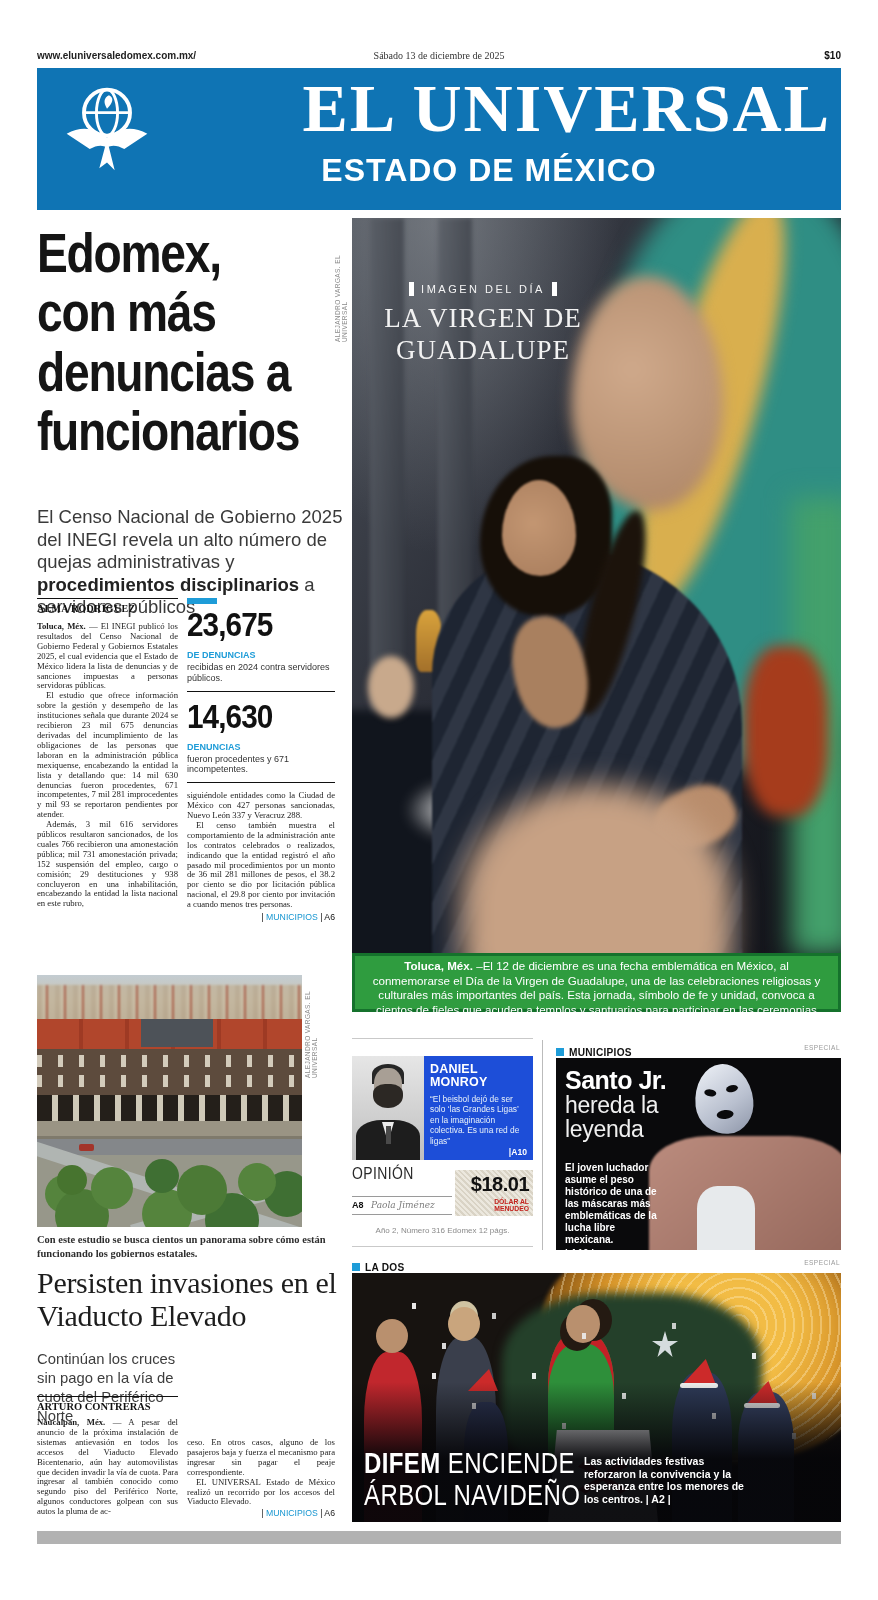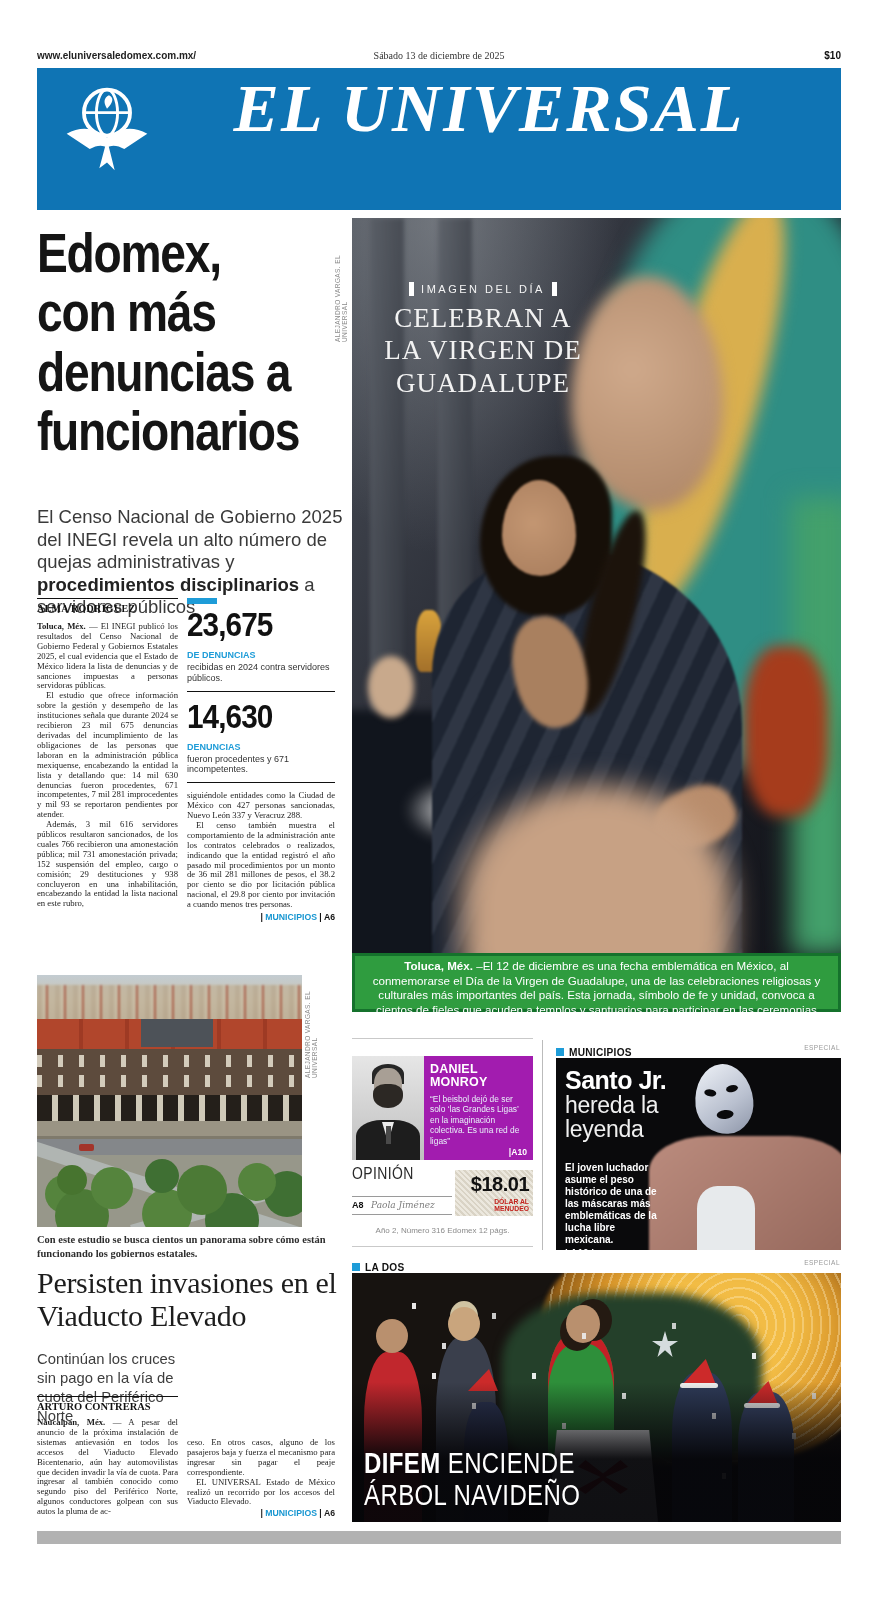--- a/index.html
+++ b/index.html
@@ -7,22 +7,22 @@
         font-family:"Liberation Sans",sans-serif;color:#111;}
   .abs{position:absolute;}
   
   .topbar{top:50px;left:37px;width:804px;height:16px;font-size:10px;}
   .topbar .url{position:absolute;left:0;top:0;font-weight:bold;color:#222;}
   .topbar .date{position:absolute;left:0;right:0;text-align:center;color:#333;font-family:"Liberation Serif",serif;}
   .topbar .price{position:absolute;right:0;top:0;font-weight:bold;color:#111;}
   
   .banner{top:68px;left:37px;width:804px;height:142px;background:#0f74b4;color:#fff;}
   .banner .logo{position:absolute;left:22px;top:12px;width:96px;height:96px;}
-  .banner .title{position:absolute;left:110px;right:10px;top:6px;text-align:center;
-     font-family:"Liberation Serif",serif;font-weight:bold;font-size:68px;letter-spacing:2px;line-height:1.0;font-style:italic;}
+  .banner .title{position:absolute;left:110px;right:10px;top:6px;text-align:right;
+     font-family:"Liberation Serif",serif;font-weight:bold;font-size:68px;letter-spacing:2px;line-height:1.0;}
   .banner .subtitle{position:absolute;left:110px;right:10px;top:84px;text-align:center;
      font-weight:bold;font-size:32px;letter-spacing:1px;}
   
   .lead-headline{left:37px;top:224px;width:372px;font-weight:bold;font-size:55px;line-height:1.08;
      letter-spacing:-1.5px;color:#151515;transform:scaleX(.84);transform-origin:left top;}
   .lead-deck{left:37px;top:506px;width:308px;font-size:18.5px;line-height:1.22;color:#3a3a3a;}
   .lead-deck b{color:#222;}
   .cols{left:37px;top:598px;width:298px;height:362px;font-family:"Liberation Serif",serif;}
   .col1{position:absolute;left:0;top:0;width:141px;}
   .col2{position:absolute;left:150px;top:0;width:148px;}
@@ -31,21 +31,21 @@
   .bodytext{font-size:8.7px;line-height:1.14;text-align:justify;color:#1c1c1c;}
   .bodytext p{margin:0 0 0 0;}
   .bodytext p + p{text-indent:9px;}
   .statblock{margin-bottom:8px;}
   .statbar{width:30px;height:6px;background:#1e9cd8;margin-bottom:4px;}
   .statval{font-family:"Liberation Sans",sans-serif;font-weight:bold;font-size:33px;letter-spacing:-1px;
      line-height:1;color:#111;transform:scaleX(.9);transform-origin:left;}
   .statlabel{font-family:"Liberation Sans",sans-serif;font-weight:bold;font-size:9px;color:#1e9cd8;margin-top:9px;}
   .statdesc{font-family:"Liberation Sans",sans-serif;font-size:9px;line-height:1.2;color:#333;margin-top:2px;}
   .statrule{border-top:1px solid #111;margin-top:7px;}
-  .seclink{font-family:"Liberation Sans",sans-serif;font-size:8.7px;font-weight:bold;text-align:right;margin-top:2px;}
+  .seclink{font-family:"Liberation Sans",sans-serif;font-size:8.7px;font-weight:normal;text-align:right;margin-top:2px;}
   .seclink .blue{color:#1796d1;}
   
   .photo{overflow:hidden;}
   .vcredit{font-size:6.5px;color:#8a8a8a;writing-mode:vertical-rl;transform:rotate(180deg);letter-spacing:.4px;}
   .photo-main{left:352px;top:218px;width:489px;height:737px;
      background:linear-gradient(120deg,#4a4f58 0%,#2c2f38 38%,#1b1d24 70%,#121319 100%);}
   .pm-arch{position:absolute;left:0;top:0;width:60%;height:52%;
      background:radial-gradient(ellipse at 30% 0%,rgba(160,165,170,.5),transparent 62%);}
   .pm-col{position:absolute;top:0;width:34px;height:72%;filter:blur(2px);opacity:.7;
      background:linear-gradient(90deg,#565b63,#393d45);}
@@ -127,21 +127,21 @@
   .opinion{left:352px;top:1038px;width:181px;height:212px;}
   .op-ruletop{position:absolute;top:0;left:0;right:0;border-top:1px solid #c9c9c9;}
   .op-photo{position:absolute;top:18px;left:0;width:72px;height:104px;background:linear-gradient(#e6e6e6,#bfbfbf);overflow:hidden;}
   .op-hair{position:absolute;left:20px;top:8px;width:32px;height:20px;background:#262626;border-radius:50% 50% 0 0;}
   .op-headsh{position:absolute;left:22px;top:12px;width:28px;height:34px;background:#a89f95;border-radius:45%;}
   .op-beard{position:absolute;left:21px;top:28px;width:30px;height:24px;background:#2c2824;border-radius:40% 40% 50% 50%;}
   .op-suit{position:absolute;left:4px;bottom:0;width:64px;height:40px;background:#1d1d1d;border-radius:40% 40% 0 0;}
   .op-shirt{position:absolute;left:30px;bottom:18px;width:12px;height:20px;background:#ececec;
      clip-path:polygon(0 0,100% 0,50% 100%);}
   .op-tie{position:absolute;left:34px;bottom:16px;width:5px;height:18px;background:#4a4a4a;}
-  .op-quote{position:absolute;top:18px;left:72px;width:109px;height:104px;background:#a21caf;color:#fff;
+  .op-quote{position:absolute;top:18px;left:72px;width:109px;height:104px;background:#1d4ed8;color:#fff;
      box-sizing:border-box;padding:7px 6px;}
   .op-name{font-weight:bold;font-size:12.5px;line-height:1.02;letter-spacing:.2px;}
   .op-qtext{font-size:8.4px;line-height:1.25;color:#e8f1f9;margin-top:5px;}
   .op-qpage{text-align:right;font-weight:bold;font-size:8.6px;margin-top:1px;}
   .op-section{position:absolute;top:126px;left:0;font-size:17px;letter-spacing:.5px;color:#2a2a2a;
      transform:scaleX(.82);transform-origin:left;}
   .op-colrow{position:absolute;top:158px;left:0;width:100px;border-top:1px solid #9a9a9a;border-bottom:1px solid #9a9a9a;
      padding:3px 0 4px 0;font-size:9px;}
   .op-colrow .pg{font-weight:bold;color:#111;margin-right:5px;}
   .op-colrow .nm{font-family:"DejaVu Serif",serif;font-style:italic;color:#7d7d7d;}
@@ -223,20 +223,21 @@
   <div class="abs banner">
     <svg class="logo" viewBox="0 0 100 100">
       <circle cx="50" cy="34" r="24" fill="none" stroke="#fff" stroke-width="4"></circle>
       <ellipse cx="50" cy="34" rx="11" ry="24" fill="none" stroke="#fff" stroke-width="3"></ellipse>
       <line x1="26" y1="34" x2="74" y2="34" stroke="#fff" stroke-width="3"></line>
       <path d="M50 30 q-6 -10 2 -14 q8 4 -2 14" fill="#fff"></path>
       <path d="M8 56 Q30 44 50 60 Q70 44 92 56 L68 72 Q58 66 50 70 Q42 66 32 72 Z" fill="#fff"></path>
       <path d="M50 62 L42 92 L50 86 L58 94 Z" fill="#fff"></path>
     </svg>
     <div class="title">EL UNIVERSAL</div>
+    <div class="subtitle">ESTADO DE MÉXICO</div>
   </div>
 
   <div class="abs lead-headline">
     <div>Edomex,</div>
     <div>con más</div>
     <div>denuncias a</div>
     <div>funcionarios</div>
   </div>
 
   <div class="abs lead-deck"><span>El Censo Nacional de Gobierno 2025 del INEGI revela un alto número de quejas administrativas y </span><b>procedimientos disciplinarios</b><span> a servidores públicos</span></div>
@@ -294,21 +295,20 @@
     <div class="pm-head"></div>
     <div class="pm-hands"></div>
     <div class="pm-hand2"></div>
     <div class="pm-fghand"></div>
     <div class="pm-kicker">
       <span class="kbar"></span>
       <span>IMAGEN DEL DÍA</span>
       <span class="kbar"></span>
     </div>
     <div class="pm-headline">
-      <div>CELEBRAN A</div>
       <div>LA VIRGEN DE</div>
       <div>GUADALUPE</div>
     </div>
   </div>
 
   <div class="abs greenbox"><b>Toluca, Méx.</b><span> –El 12 de diciembre es una fecha emblemática en México, al conmemorarse el Día de la Virgen de Guadalupe, una de las celebraciones religiosas y culturales más importantes del país. Esta jornada, símbolo de fe y unidad, convoca a cientos de fieles que acuden a templos y santuarios para participar en las ceremonias dedicadas a la Virgen del Tepeyac.</span></div>
 
   <div class="abs photo photo-aerial">
     <div class="aer-sky"></div>
     <div class="aer-hill"></div>
@@ -419,17 +419,18 @@
     <div class="ld-hatrim" style="left:328px;top:110px;width:38px;"></div>
     <div class="ld-p" style="left:386px;bottom:0;width:56px;height:130px;background:#394668;"></div>
     <div class="ld-hat" style="left:394px;top:108px;width:32px;height:24px;"></div>
     <div class="ld-hatrim" style="left:392px;top:130px;width:36px;"></div>
     <div class="ld-confetti"></div>
     <div class="ld-overlay"></div>
     <div class="ld-title">
       <div><span class="b">DIFEM</span><span class="l"> ENCIENDE</span></div>
       <div class="l">ÁRBOL NAVIDEÑO</div>
     </div>
+    <div class="ld-side"><span>Las actividades festivas reforzaron la convivencia y la esperanza entre los menores de los centros. </span><b>| A2 |</b></div>
   </div>
 
   <div class="abs greybar"></div>
 
 </div>
 
 </body></html>

